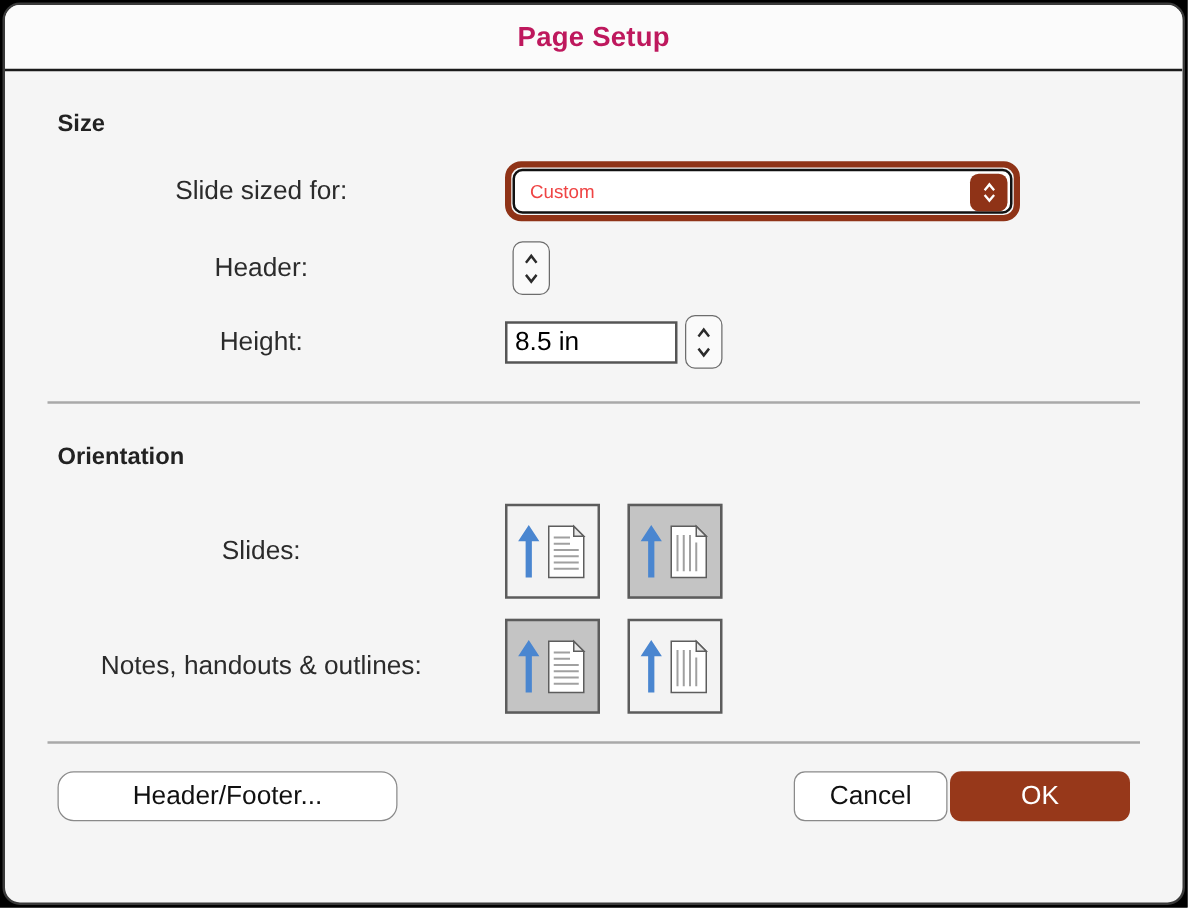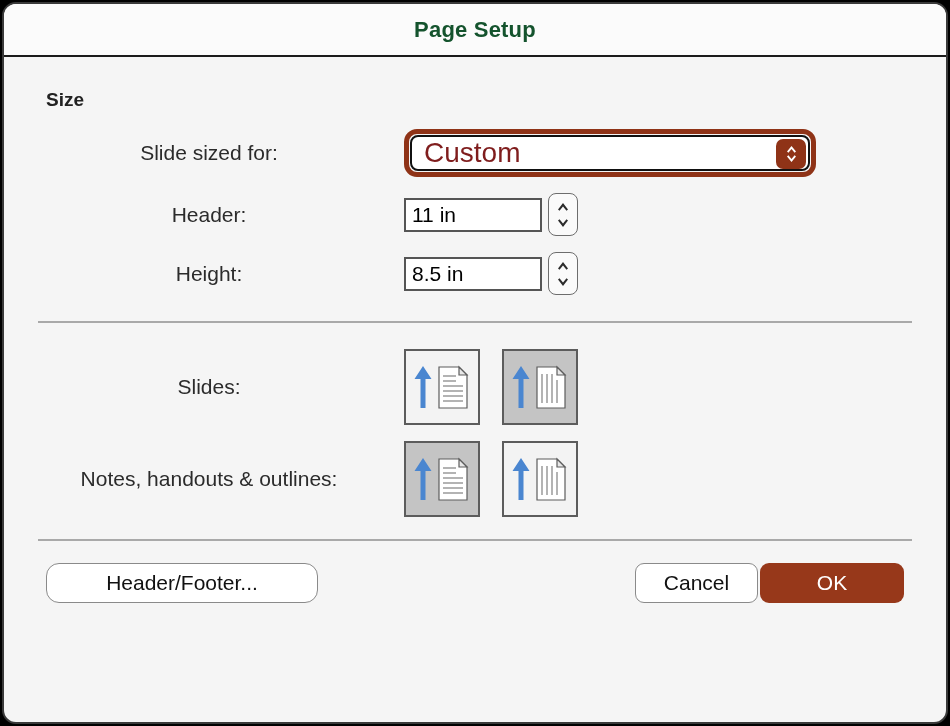--- a/index.html
+++ b/index.html
@@ -33,21 +33,21 @@
     background: #fbfbfb;
     border-bottom: 2px solid #1b1b1b;
     display: flex;
     align-items: center;
     justify-content: center;
     box-sizing: border-box;
   }
   .title-text {
     font-size: 22px;
     font-weight: bold;
-    color: #14532d;
+    color: #be185d;
     letter-spacing: 0.2px;
   }
 
   
   .content {
     padding: 0 22px;
     box-sizing: border-box;
   }
 
   .section-heading {
@@ -85,22 +85,22 @@
     width: 400px;
     height: 36px;
     background: #ffffff;
     border: 2px solid #111111;
     border-radius: 8px;
     box-sizing: border-box;
     display: flex;
     align-items: center;
   }
   .select-value {
-    font-size: 28px;
-    color: #7f1d1d;
+    font-size: 15px;
+    color: #ef4444;
     padding-left: 12px;
   }
   .select-stepper {
     position: absolute;
     right: 2px;
     top: 2px;
     width: 30px;
     height: 30px;
     background: #8f3317;
     border-radius: 7px;
@@ -221,21 +221,20 @@
               <path d="M7.5 3 L12 8.5 L10.6 9.7 L7.5 6.1 L4.4 9.7 L3 8.5 Z" fill="#ffffff"></path>
               <path d="M7.5 19 L12 13.5 L10.6 12.3 L7.5 15.9 L4.4 12.3 L3 13.5 Z" fill="#ffffff"></path>
             </svg>
           </span>
         </div>
       </div>
     </div>
 
     <div class="row" style="margin-top:16px;">
       <div class="row-label">Header:</div>
-      <div class="text-field">11 in</div>
       <div class="num-stepper">
         <svg width="18" height="34" viewBox="0 0 18 34" aria-hidden="true">
           <path d="M9 5 L14 11.5 L12.5 12.8 L9 8.4 L5.5 12.8 L4 11.5 Z" fill="#2c2c2c"></path>
           <path d="M9 29 L14 22.5 L12.5 21.2 L9 25.6 L5.5 21.2 L4 22.5 Z" fill="#2c2c2c"></path>
         </svg>
       </div>
     </div>
 
     <div class="row" style="margin-top:16px;">
       <div class="row-label">Height:</div>
@@ -243,20 +242,21 @@
       <div class="num-stepper">
         <svg width="18" height="34" viewBox="0 0 18 34" aria-hidden="true">
           <path d="M9 5 L14 11.5 L12.5 12.8 L9 8.4 L5.5 12.8 L4 11.5 Z" fill="#2c2c2c"></path>
           <path d="M9 29 L14 22.5 L12.5 21.2 L9 25.6 L5.5 21.2 L4 22.5 Z" fill="#2c2c2c"></path>
         </svg>
       </div>
     </div>
 
     <div class="divider"></div>
 
+    <div class="section-heading">Orientation</div>
 
     <div class="row" style="margin-top:26px;">
       <div class="row-label">Slides:</div>
       <div class="orient-group">
         <button class="orient-btn">
           <svg width="62" height="58" viewBox="0 0 62 58" aria-hidden="true">
             <path d="M12 50 L12 16 M12 16 L6 24 M12 16 L18 24" stroke="#3a7bc8" stroke-width="0" fill="none"></path>
             <path d="M12 8 L20.5 21 L14.5 21 L14.5 50 L9.5 50 L9.5 21 L3.5 21 Z" fill="#4a86d0"></path>
             <path d="M28 9 L48 9 L56 17 L56 50 L28 50 Z" fill="#ffffff" stroke="#5d5d5d" stroke-width="1.2"></path>
             <path d="M48 9 L48 17 L56 17 Z" fill="#e8e8e8" stroke="#5d5d5d" stroke-width="1.2"></path>

